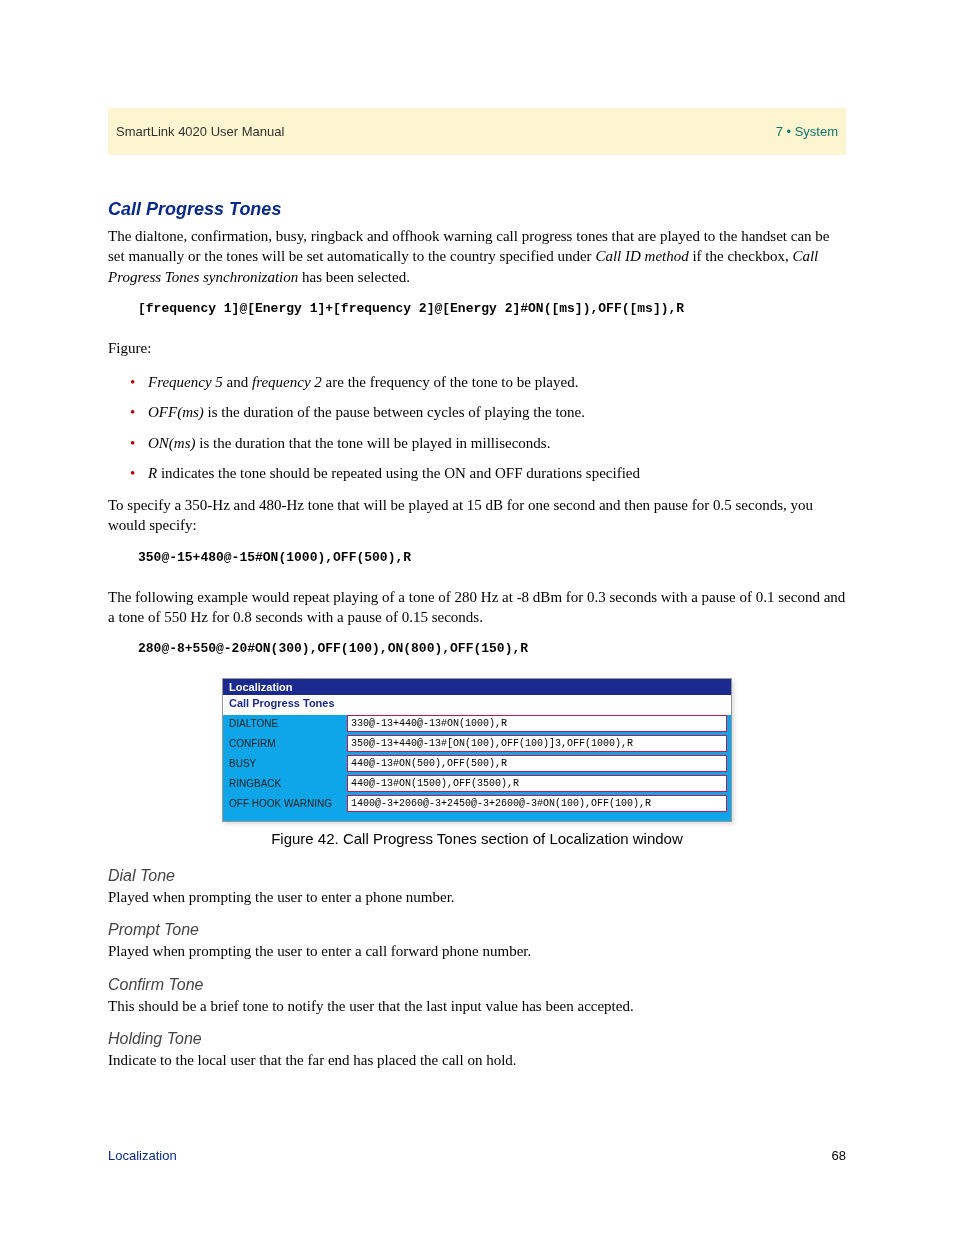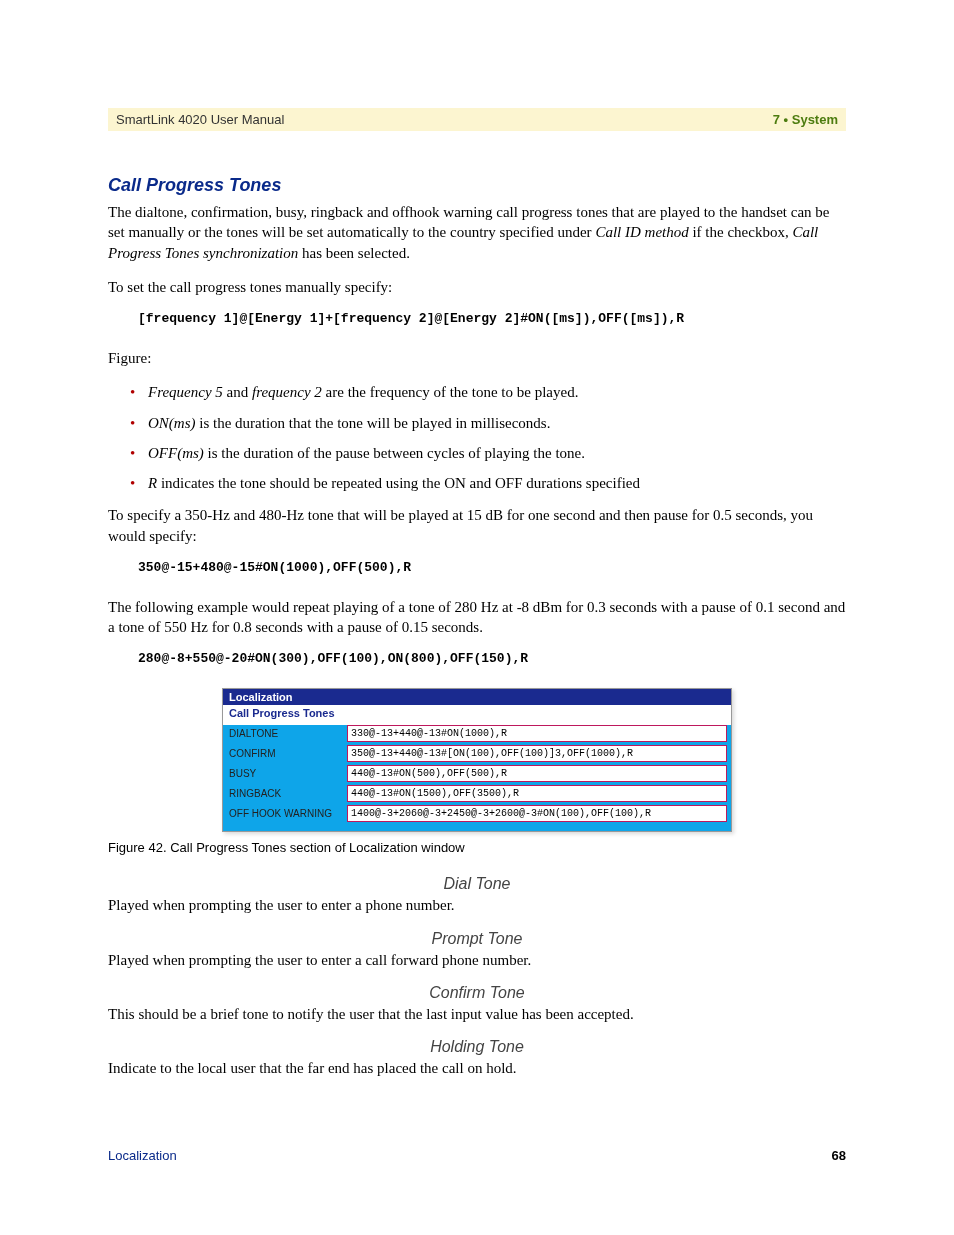--- a/index.html
+++ b/index.html
@@ -14,27 +14,27 @@
     height: 1235px;
     box-sizing: border-box;
     padding: 108px 108px 40px 108px;
     position: relative;
   }
   .top-bar {
     display: flex;
     justify-content: space-between;
     align-items: center;
     background: #fcf5d0;
-    padding: 4px 8px;
+    padding: 16px 8px;
     margin-bottom: 44px;
     font-family: Arial, Helvetica, sans-serif;
     font-size: 13px;
   }
   .top-left { color: #333; }
-  .top-right { color: #4d7c0f; font-weight: bold; }
+  .top-right { color: #0f766e; font-weight: normal; }
   .section-heading {
     font-family: Arial, Helvetica, sans-serif;
     font-weight: bold;
     font-style: italic;
     color: #0a2a8a;
     font-size: 18px;
     margin: 0 0 6px 0;
   }
   p.body { font-size: 15px; line-height: 1.35; margin: 0 0 14px 0; }
   .italic { font-style: italic; }
@@ -47,59 +47,57 @@
   }
   ul.bullets { list-style: none; padding: 0; margin: 0 0 12px 22px; }
   ul.bullets li { position: relative; padding-left: 18px; font-size: 15px; line-height: 1.35; margin-bottom: 10px; }
   ul.bullets li::before { content: "•"; color: #b00000; position: absolute; left: 0; top: 0; font-size: 15px; }
   .sub-heading {
     font-family: Arial, Helvetica, sans-serif;
     font-style: italic;
     font-size: 16px;
     color: #444;
     margin: 14px 0 2px 0;
-    text-align: center;
   }
   .figure-wrap { width: 508px; margin: 6px auto 6px auto; border: 1px solid #999; box-shadow: 2px 2px 4px rgba(0,0,0,0.15); }
   .figure-titlebar { background: #1a2a8f; color: #fff; font-family: Arial, sans-serif; font-weight: bold; font-size: 11px; padding: 2px 6px; }
   .figure-subtitle { color: #1a2a8f; font-family: Arial, sans-serif; font-weight: bold; font-size: 11px; padding: 2px 6px 6px 6px; background:#fff;}
   .figure-rows { padding: 0 4px 6px 4px; background:#0ea5e9;}
   .figure-row { display: flex; align-items: center; margin-bottom: 3px; }
   .figure-row .lbl { width: 118px; font-family: Arial, sans-serif; font-size: 10px; color: #222; padding-left:2px;}
   .figure-row .val { flex: 1; border: 1px solid #be185d; font-family: "Courier New", monospace; font-size: 10px; padding: 1px 3px; height: 13px; line-height:13px; overflow:hidden; background:#fff;}
-  .figure-caption { font-family: Arial, sans-serif; font-size: 13px; margin: 8px 0 20px 0; }
+  .figure-caption { text-align: center; font-family: Arial, sans-serif; font-size: 15px; margin: 8px 0 20px 0; }
   .footer { position: absolute; bottom: 72px; left: 108px; right: 108px; display: flex; justify-content: space-between; font-family: Arial, sans-serif; font-size: 13px; }
   .footer-left { color: #0a2a8a; }
-  .footer-right { color: #000; font-weight: bold; }
+  .footer-right { color: #000; font-weight: normal; }
 </style>
 </head>
 <body>
 
 <div class="page">
 
   <div class="top-bar">
     <span class="top-left">SmartLink 4020 User Manual</span>
     <span class="top-right">7 • System</span>
   </div>
 
   <div class="section-heading">Call Progress Tones</div>
 
   <p class="body">
     <span>The dialtone, confirmation, busy, ringback and offhook warning call progress tones that are played to the handset can be set manually or the tones will be set automatically to the country specified under </span><span class="italic">Call ID method</span><span> if the checkbox, </span><span class="italic">Call Progress Tones synchronization</span><span> has been selected.</span>
   </p>
 
-  <p class="body">To set the call progress tones manually specify:</p>
   <pre class="code">[frequency 1]@[Energy 1]+[frequency 2]@[Energy 2]#ON([ms]),OFF([ms]),R</pre>
 
   <p class="body">Figure:</p>
 
   <ul class="bullets">
     <li><span class="italic">Frequency 5</span><span> and </span><span class="italic">frequency 2</span><span> are the frequency of the tone to be played.</span></li>
+    <li><span class="italic">OFF(ms)</span><span> is the duration of the pause between cycles of playing the tone.</span></li>
     <li><span class="italic">ON(ms)</span><span> is the duration that the tone will be played in milliseconds.</span></li>
-    <li><span class="italic">OFF(ms)</span><span> is the duration of the pause between cycles of playing the tone.</span></li>
     <li><span class="italic">R</span><span> indicates the tone should be repeated using the ON and OFF durations specified</span></li>
   </ul>
 
   <p class="body">To specify a 350-Hz and 480-Hz tone that will be played at 15 dB for one second and then pause for 0.5 seconds, you would specify:</p>
   <pre class="code">350@-15+480@-15#ON(1000),OFF(500),R</pre>
 
   <p class="body">The following example would repeat playing of a tone of 280 Hz at -8 dBm for 0.3 seconds with a pause of 0.1 second and a tone of 550 Hz for 0.8 seconds with a pause of 0.15 seconds.</p>
   <pre class="code">280@-8+550@-20#ON(300),OFF(100),ON(800),OFF(150),R</pre>
 
   <div class="figure-wrap">

